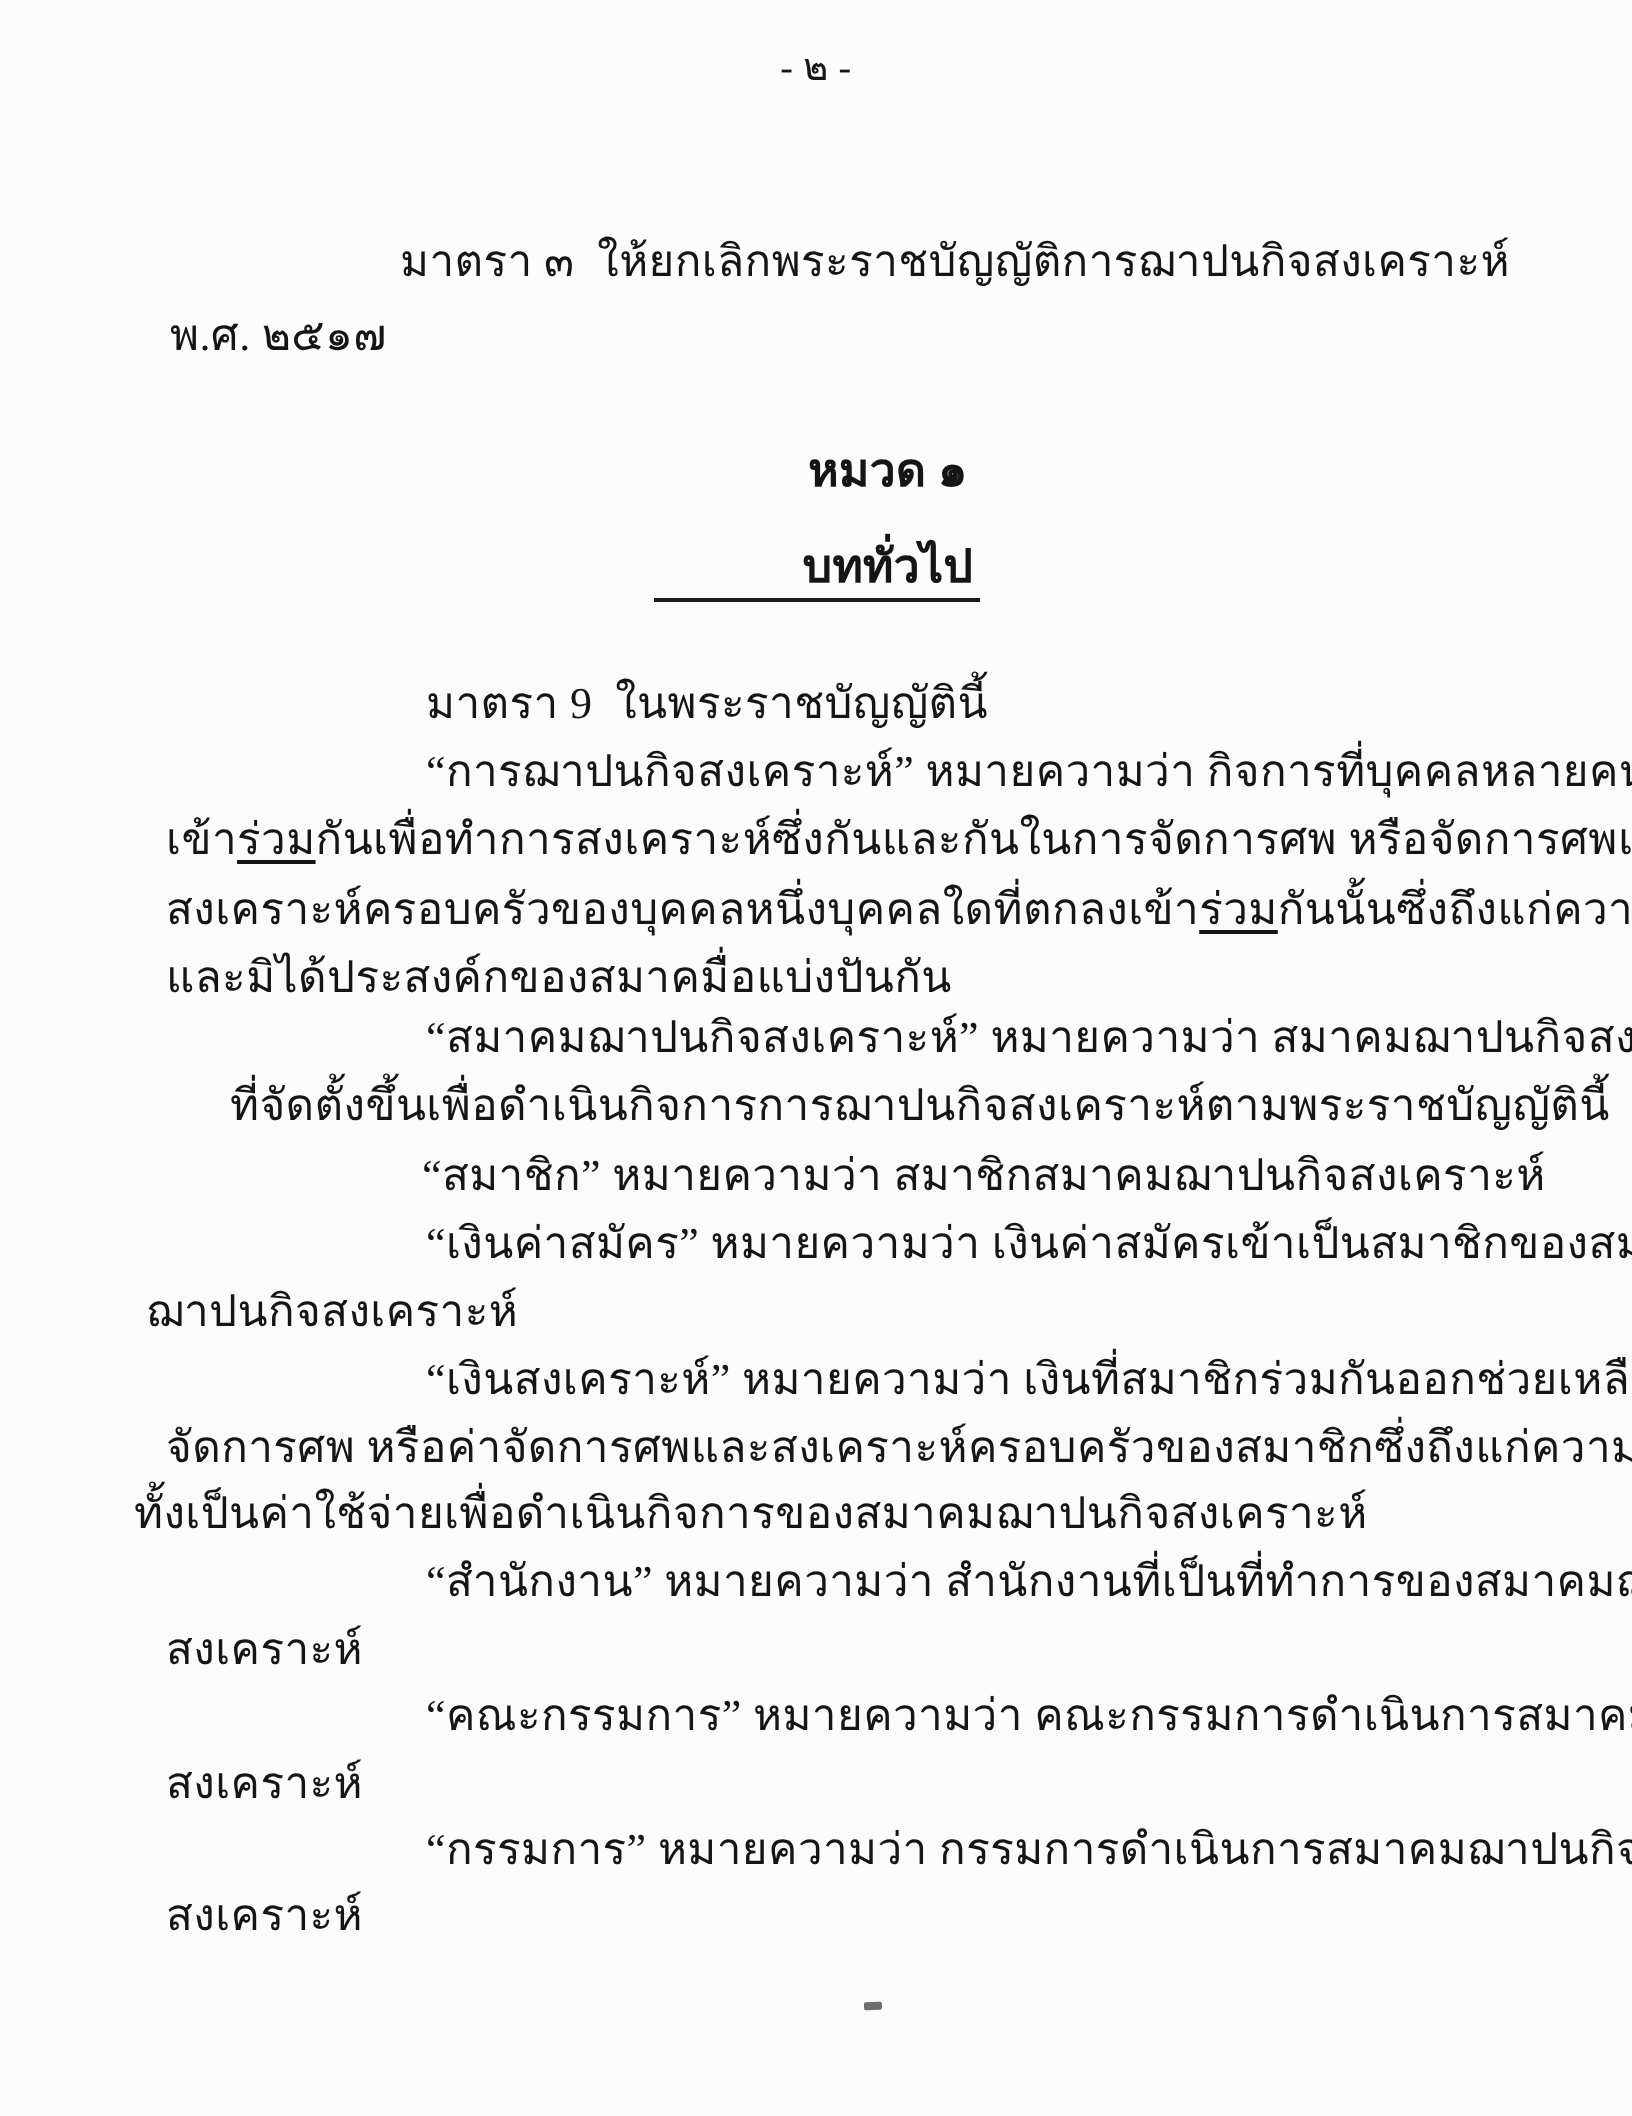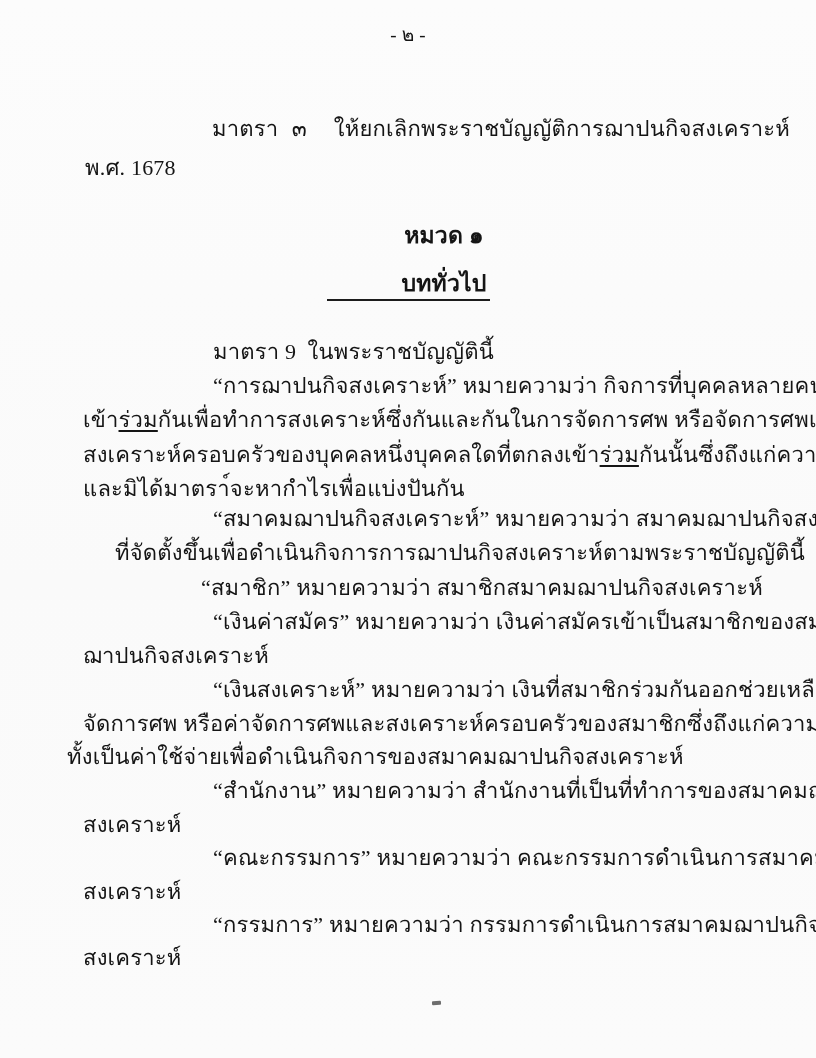--- a/index.html
+++ b/index.html
@@ -59,34 +59,34 @@
     transform: rotate(-3deg);
     border-radius: 1px;
   }
 </style>
 </head>
 <body>
 
 <div class="page">
   <div>
       <div class="line center small" style="top: 18px;"><span>- ๒ -</span></div>
-      <div class="line" style="top: 114px; left: 212px; font-family: Liberation Mono, monospace;"><span>มาตรา ๓  ให้ยกเลิกพระราชบัญญัติการฌาปนกิจสงเคราะห์</span></div>
-      <div class="line" style="top: 151px; left: 85px;"><span>พ.ศ. 1678</span></div>
+      <div class="line" style="top: 114px; left: 200px;"><span>มาตรา ๓  ให้ยกเลิกพระราชบัญญัติการฌาปนกิจสงเคราะห์</span></div>
+      <div class="line" style="top: 151px; left: 85px;"><span>พ.ศ. ๒๕๑๗</span></div>
       <div class="line center bold" style="top: 219px;"><span>หมวด ๑</span></div>
       <div class="line center bold" style="top: 248px; margin-top: 19px;"><span>บททั่วไป</span></div>
       <div class="line" style="top: 335px; left: 213px;"><span>มาตรา 9  ในพระราชบัญญัตินี้</span></div>
       <div class="line" style="top: 369px; left: 213px;"><span>“การฌาปนกิจสงเคราะห์” หมายความว่า กิจการที่บุคคลหลายคนตกลง</span></div>
       <div class="line" style="top: 403px; left: 83px;"><span>เข้า</span><span class="u">ร่วม</span><span>กันเพื่อทำการสงเคราะห์ซึ่งกันและกันในการจัดการศพ หรือจัดการศพและ</span></div>
       <div class="line" style="top: 438px; left: 83px;"><span>สงเคราะห์ครอบครัวของบุคคลหนึ่งบุคคลใดที่ตกลงเข้า</span><span class="u">ร่วม</span><span>กันนั้นซึ่งถึงแก่ความตาย</span></div>
-      <div class="line" style="top: 472px; left: 83px;"><span>และมิได้มาตรา์จะหากำไรเพื่อแบ่งปันกัน</span></div>
+      <div class="line" style="top: 472px; left: 83px;"><span>และมิได้ประสงค์กของสมาคมื่อแบ่งปันกัน</span></div>
       <div class="line" style="top: 502px; left: 213px;"><span>“สมาคมฌาปนกิจสงเคราะห์” หมายความว่า สมาคมฌาปนกิจสงเคราะห์</span></div>
       <div class="line" style="top: 536px; left: 83px; margin-left: 32px;"><span>ที่จัดตั้งขึ้นเพื่อดำเนินกิจการการฌาปนกิจสงเคราะห์ตามพระราชบัญญัตินี้</span></div>
-      <div class="line" style="top: 571px; left: 201px; text-align: right;"><span>“สมาชิก” หมายความว่า สมาชิกสมาคมฌาปนกิจสงเคราะห์</span></div>
+      <div class="line" style="top: 571px; left: 211px; text-align: right;"><span>“สมาชิก” หมายความว่า สมาชิกสมาคมฌาปนกิจสงเคราะห์</span></div>
       <div class="line" style="top: 605px; left: 213px;"><span>“เงินค่าสมัคร” หมายความว่า เงินค่าสมัครเข้าเป็นสมาชิกของสมาคม</span></div>
-      <div class="line" style="top: 639px; left: 83px;"><span>ฌาปนกิจสงเคราะห์</span></div>
+      <div class="line" style="top: 639px; left: 73px;"><span>ฌาปนกิจสงเคราะห์</span></div>
       <div class="line" style="top: 673px; left: 213px;"><span>“เงินสงเคราะห์” หมายความว่า เงินที่สมาชิกร่วมกันออกช่วยเหลือเป็นค่า</span></div>
       <div class="line" style="top: 707px; left: 83px;"><span>จัดการศพ หรือค่าจัดการศพและสงเคราะห์ครอบครัวของสมาชิกซึ่งถึงแก่ความตาย รวม</span></div>
       <div class="line" style="top: 740px; left: 67px;"><span>ทั้งเป็นค่าใช้จ่ายเพื่อดำเนินกิจการของสมาคมฌาปนกิจสงเคราะห์</span></div>
       <div class="line" style="top: 774px; left: 213px;"><span>“สำนักงาน” หมายความว่า สำนักงานที่เป็นที่ทำการของสมาคมฌาปนกิจ</span></div>
       <div class="line" style="top: 808px; left: 83px;"><span>สงเคราะห์</span></div>
       <div class="line" style="top: 841px; left: 213px;"><span>“คณะกรรมการ” หมายความว่า คณะกรรมการดำเนินการสมาคมฌาปนกิจ</span></div>
       <div class="line" style="top: 875px; left: 83px;"><span>สงเคราะห์</span></div>
       <div class="line" style="top: 908px; left: 213px;"><span>“กรรมการ” หมายความว่า กรรมการดำเนินการสมาคมฌาปนกิจ</span></div>
       <div class="line" style="top: 941px; left: 83px;"><span>สงเคราะห์</span></div>
     </div>

